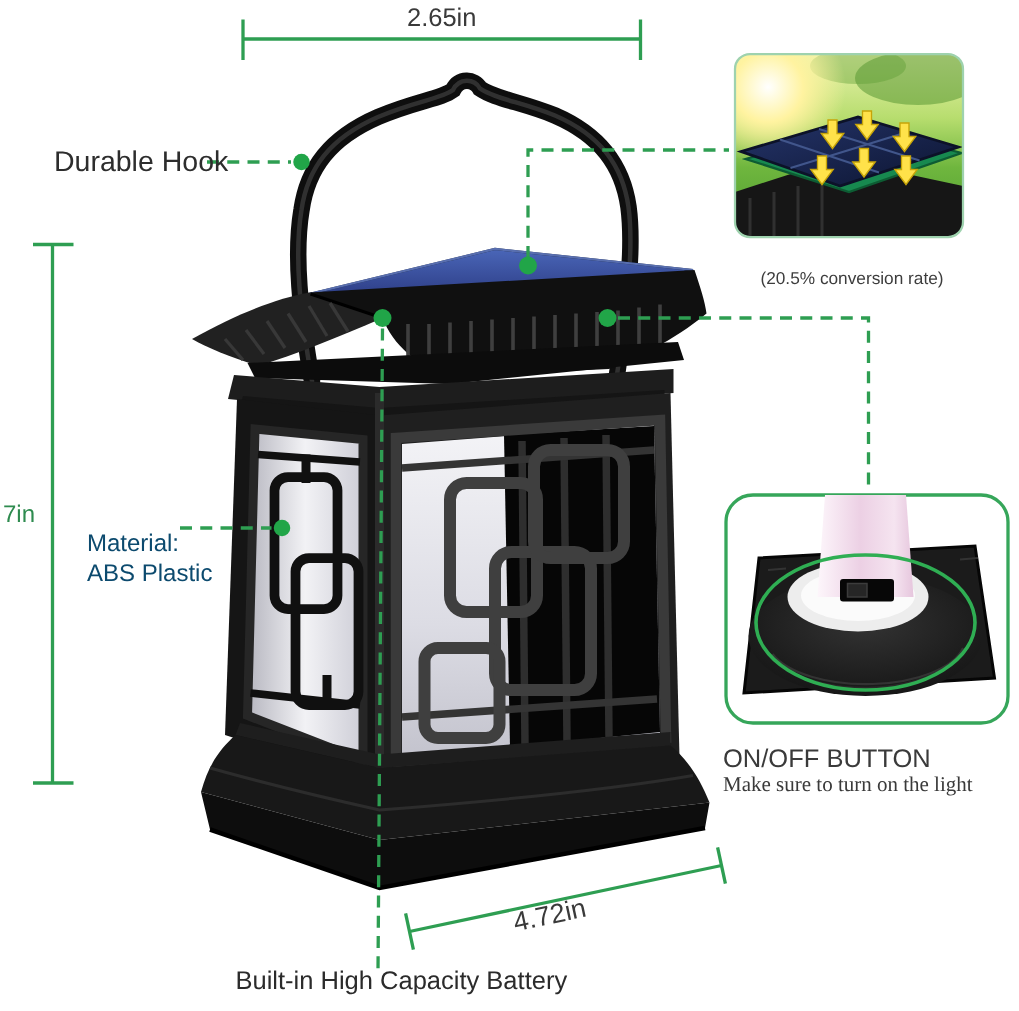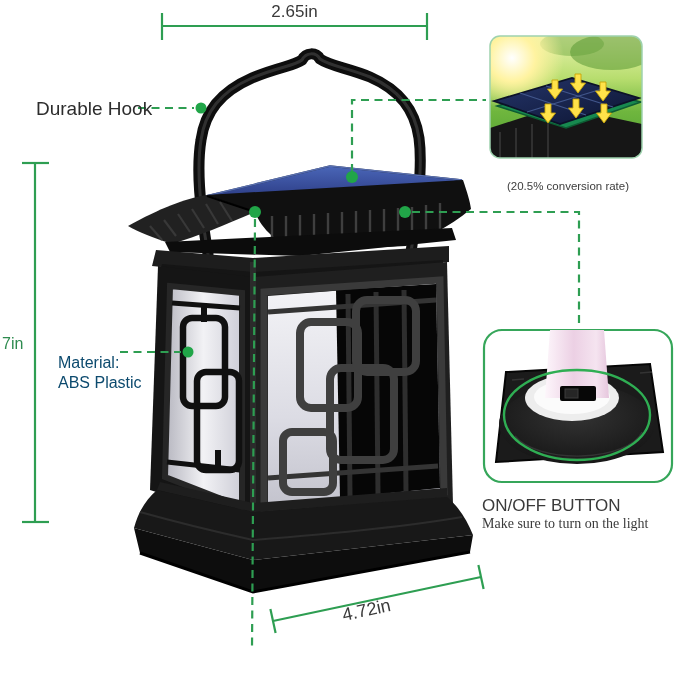--- a/index.html
+++ b/index.html
@@ -259,13 +259,14 @@
   <div class="lbl lbl-dim-left">7in</div>
 
   <div class="lbl lbl-material">Material:
 ABS Plastic</div>
 
   <div class="lbl lbl-onoff-title">ON/OFF BUTTON</div>
   <div class="lbl lbl-onoff-1">Make sure to turn on the light</div>
 
   <div class="lbl lbl-dim-bottom">4.72in</div>
 
+  <div class="lbl lbl-battery">Built-in High Capacity Battery</div>
 </div>
 
 </body></html>

